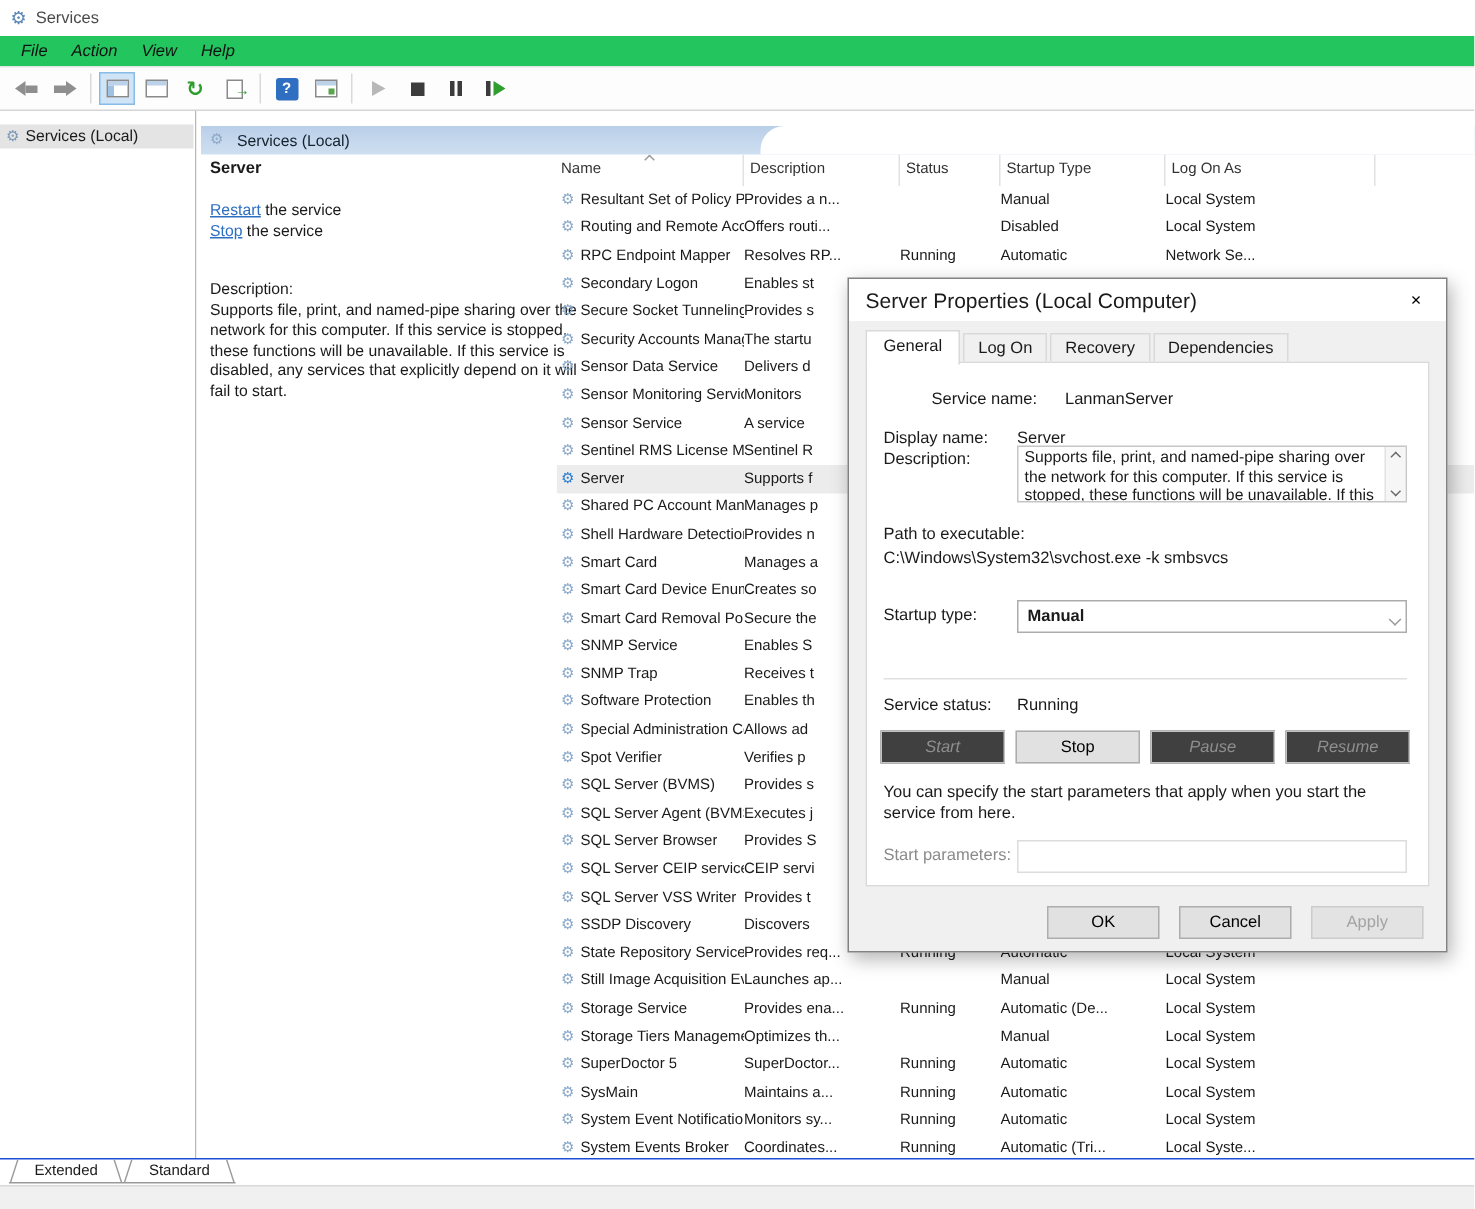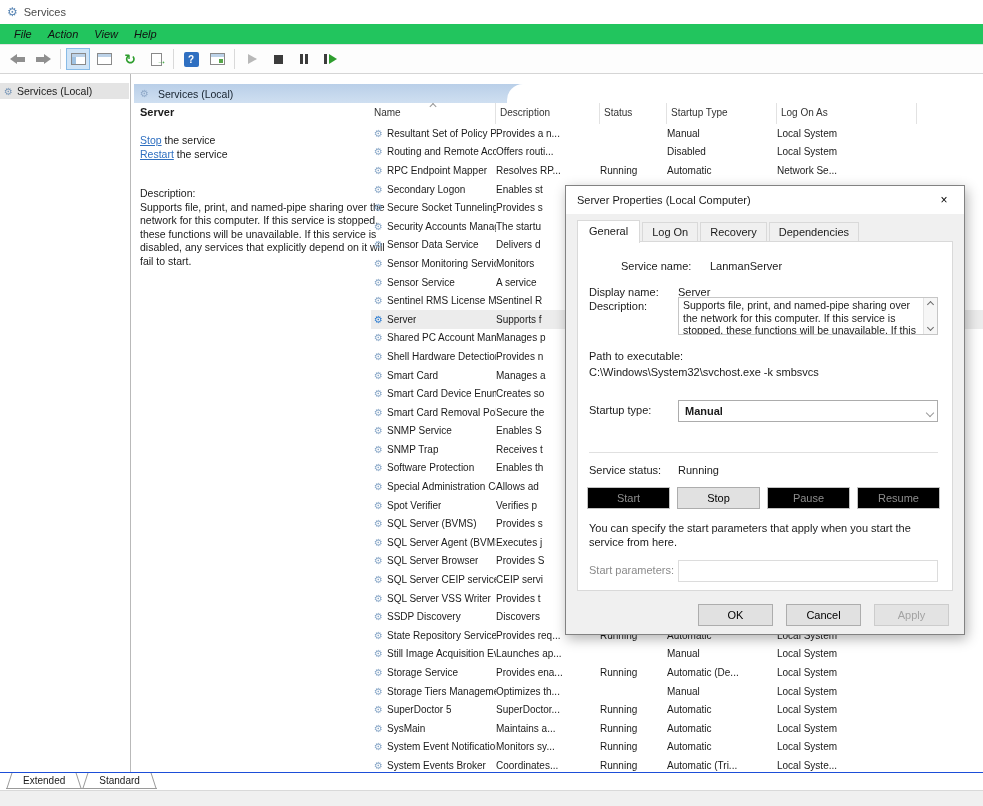--- a/index.html
+++ b/index.html
@@ -91,21 +91,21 @@
     border-bottom:1px solid #9a9a9a; cursor:default; }
   .mmc-tab::before { content:""; position:absolute; left:3px; top:0; bottom:0; width:1px; background:#9a9a9a; transform:skewX(-18deg); }
   .mmc-tab::after { content:""; position:absolute; right:3px; top:0; bottom:0; width:1px; background:#9a9a9a; transform:skewX(18deg); }
 
   .statusbar { height:16px; background:#f0f0f0; border-top:1px solid #d9d9d9; }
 
   
   .dialog { position:absolute; left:565px; top:185px; width:400px; height:450px; background:#f0f0f0;
     border:1px solid #828282; box-shadow:2px 4px 12px rgba(0,0,0,.3); font-size:11px; }
   .dlg-titlebar { height:28px; background:#fff; display:flex; align-items:center; }
-  .dlg-title { margin-left:11px; font-size:11px; flex:1; }
+  .dlg-title { margin-left:11px; font-size:14px; flex:1; }
   .dlg-close { width:40px; height:28px; display:flex; align-items:center; justify-content:center;
     font-size:12px; color:#000; cursor:pointer; }
   .dlg-tabs { position:absolute; left:11px; top:33px; display:flex; align-items:flex-end; }
   .dlg-tab { font-size:11px; padding:3px 9px 4px; border:1px solid #d9d9d9; border-bottom:none; background:#f0f0f0;
     margin-right:2px; color:#1a1a1a; cursor:pointer; }
   .dlg-tab.active { background:#fff; padding:4px 11px 6px; position:relative; z-index:2; top:1px; }
   .dlg-panel { position:absolute; left:11px; right:11px; top:55px; height:350px; background:#fff;
     border:1px solid #d9d9d9; z-index:1; }
   .frow { position:absolute; left:11px; right:14px; display:flex; }
   .flabel { width:89px; flex-shrink:0; color:#1a1a1a; }
@@ -119,21 +119,21 @@
   .chev.up { transform:rotate(45deg); top:4px; }
   .chev.down { transform:rotate(225deg); bottom:4px; }
   .combo { position:absolute; left:100px; right:14px; top:158px; height:22px; border:1px solid #acacac;
     background:#fff; display:flex; align-items:center; padding-left:6px; font-weight:bold; }
   .combo .carr { position:absolute; right:4px; top:9px; width:6px; height:6px; border-left:1px solid #9a9a9a;
     border-top:1px solid #9a9a9a; transform:rotate(225deg); }
   .sepline { position:absolute; left:11px; right:14px; top:210px; height:1px; background:#e0e0e0; }
   .btnrow { position:absolute; left:9px; right:12px; top:245px; display:flex; gap:7px; }
   .btn { flex:1; height:22px; background:#e1e1e1; border:1px solid #adadad; font-size:11px;
     font-family:"Liberation Sans","DejaVu Sans",sans-serif; display:flex; align-items:center; justify-content:center; cursor:pointer; }
-  .btn.disabled { background:#000000; border-color:#c3c3c3; color:#8e8e8e; cursor:default; }
+  .btn.disabled { background:#404040; border-color:#c3c3c3; color:#8e8e8e; cursor:default;font-style:italic; }
   .hint { position:absolute; left:11px; right:20px; top:280px; line-height:13.5px; }
   .params-input { position:absolute; left:100px; right:14px; top:318px; height:22px; border:1px solid #dcdcdc; background:#fff; }
   .dlg-footer { position:absolute; left:0; right:0; bottom:0; height:38px; display:flex; align-items:center;
     justify-content:flex-end; gap:13px; padding-right:15px; }
   .fbtn { width:75px; height:22px; background:#e1e1e1; border:1px solid #adadad; font-size:11px;
     display:flex; align-items:center; justify-content:center; cursor:pointer; }
   .fbtn.disabled { background:#e3e3e3; border-color:#cccccc; color:#a3a3a3; cursor:default; }
 </style>
 </head>
 <body>
@@ -221,24 +221,24 @@
         <div class="hdrbar-cap"></div>
         <div class="hdrbar-inner">
           <span class="hdr-gear">⚙</span>
           <span class="hdr-title">Services (Local)</span>
         </div>
       </div>
 
       <div class="taskpane">
         <div class="svc-title">Server</div>
         <div class="svc-link-line">
+          <a>Restart</a><span> the service</span>
+        </div>
+        <div class="svc-link-line">
           <a>Stop</a><span> the service</span>
-        </div>
-        <div class="svc-link-line">
-          <a>Restart</a><span> the service</span>
         </div>
         <div class="svc-desc">
           <div>Description:</div>
           <div>Supports file, print, and named-pipe sharing over the network for this computer. If this service is stopped, these functions will be unavailable. If this service is disabled, any services that explicitly depend on it will fail to start.</div>
         </div>
       </div>
 
       <div class="list">
         <div class="lhdr">
           <div class="hc name c">

